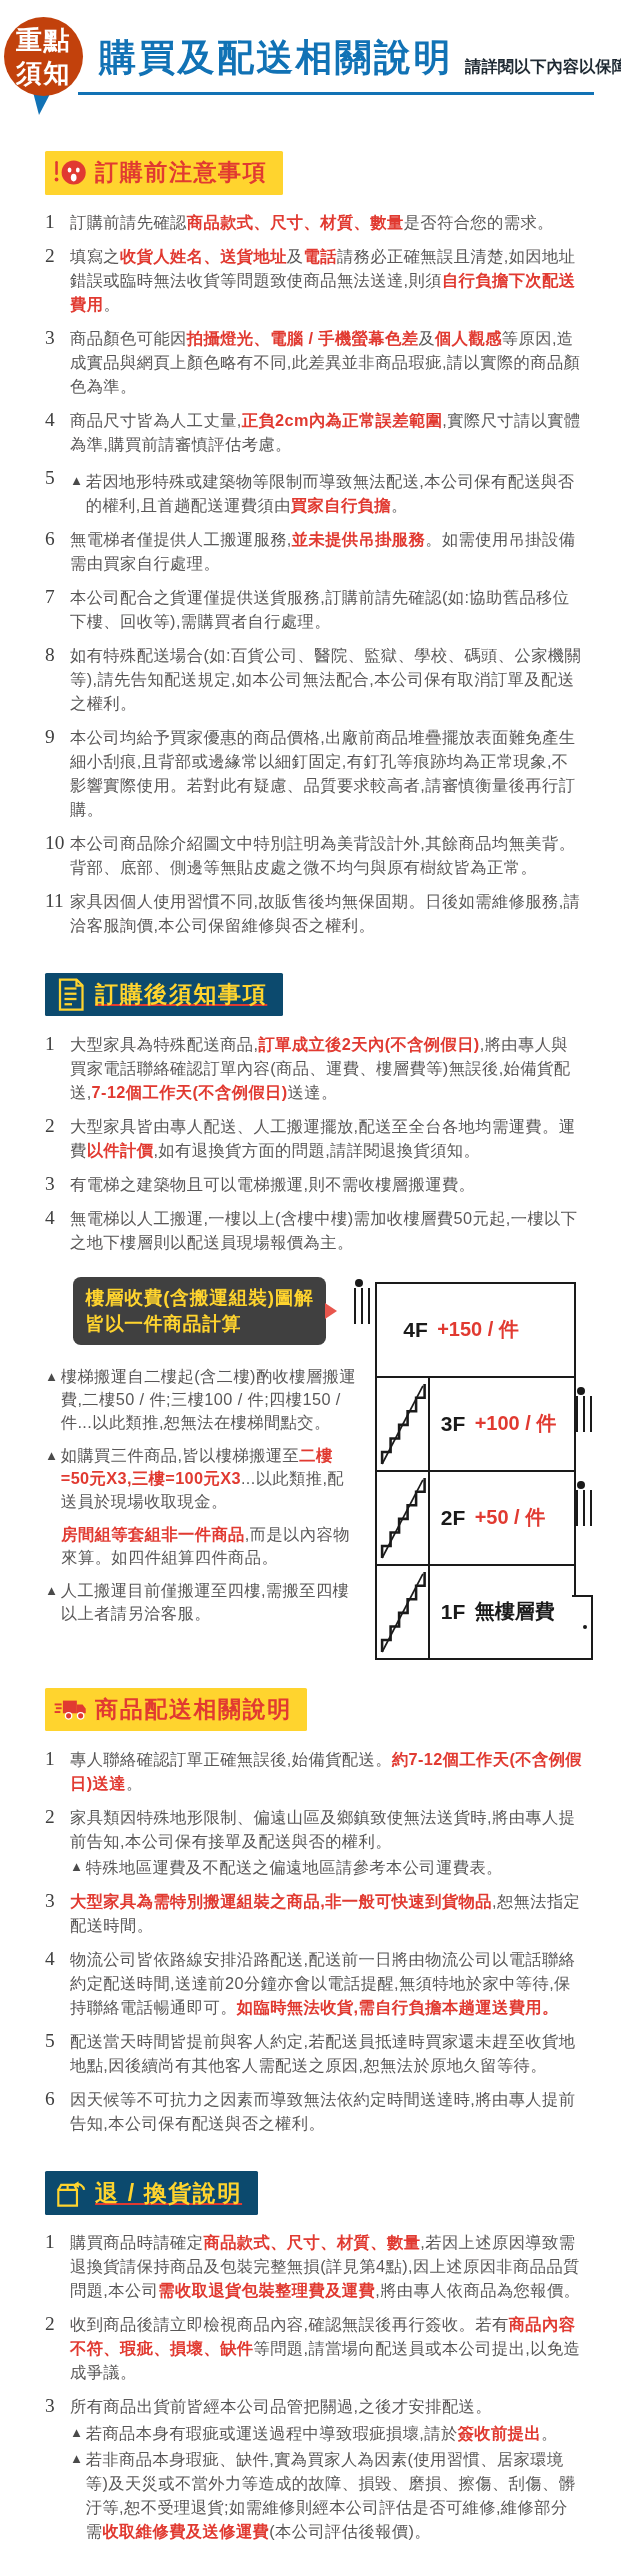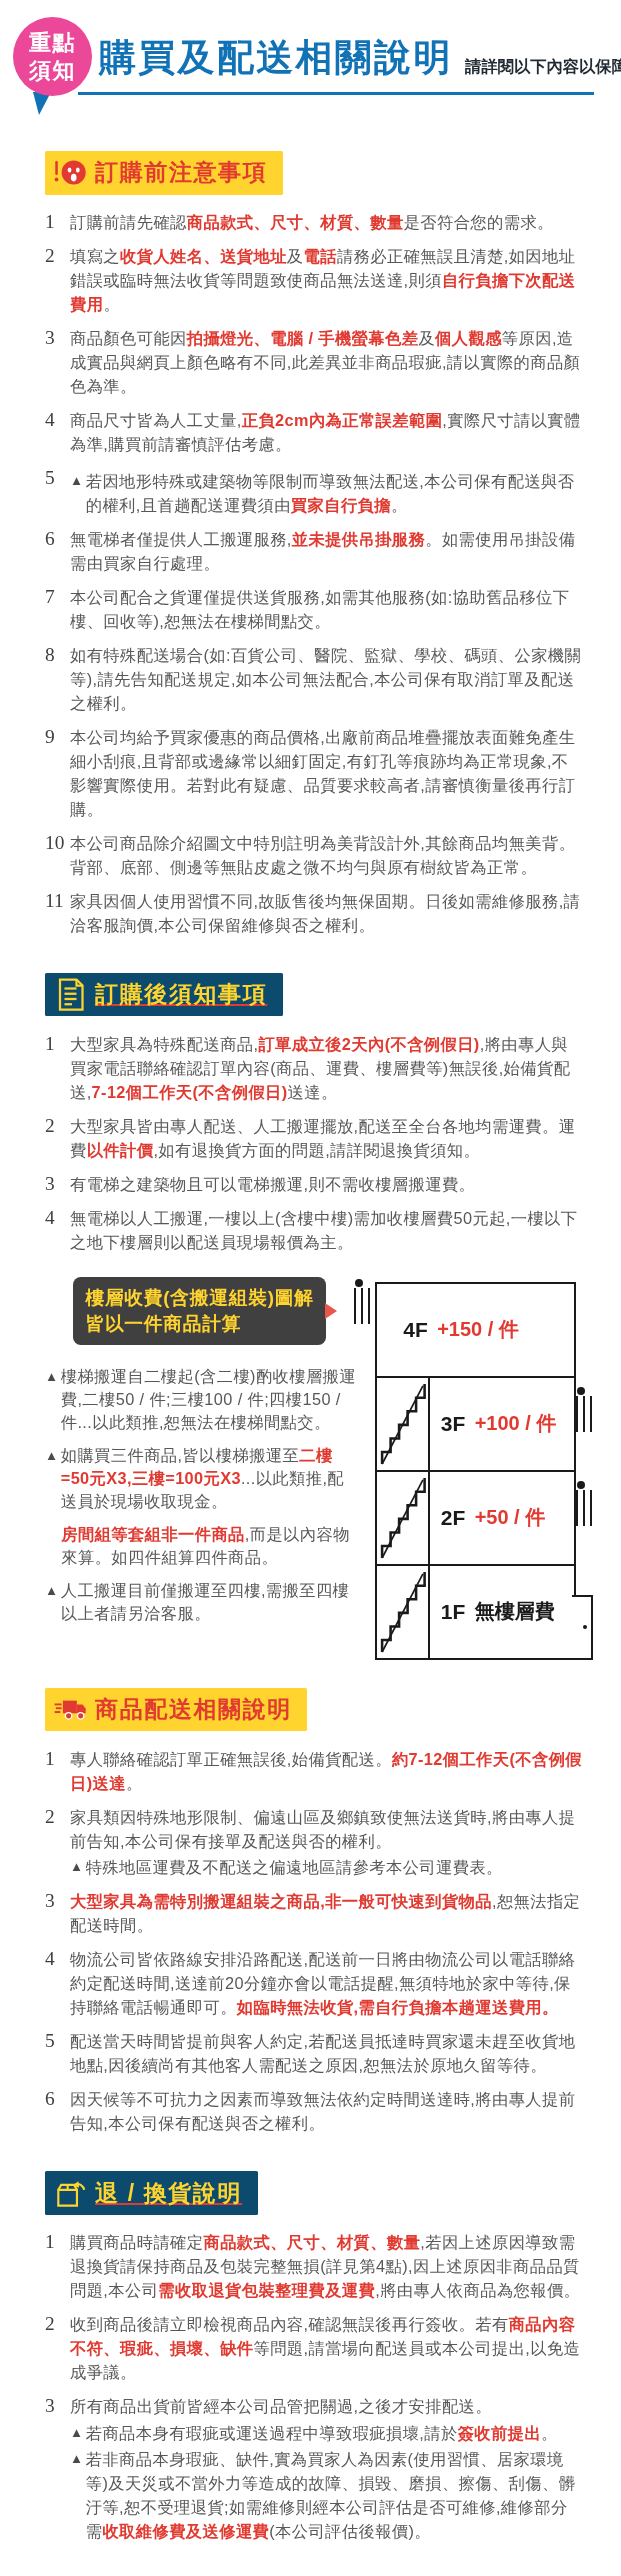--- a/index.html
+++ b/index.html
@@ -1,23 +1,23 @@
 <!DOCTYPE html>
 <html style="font-size:12.4px"><head>
 <meta charset="utf-8">
 <style>
   html,body{margin:0;padding:0;background:#ffffff;}
   body{width:622px;font-family:"Liberation Sans","DejaVu Sans",sans-serif;color:#595757;}
   .page{width:622px;overflow:hidden;background:#fff;}
 
   
   .top{position:relative;height:123px;}
-  .badge{position:absolute;left:13px;top:17px;width:79px;height:79px;background:#ec4899;border-radius:50%;
+  .badge{position:absolute;left:4px;top:17px;width:79px;height:79px;background:#c2410c;border-radius:50%;
          color:#fff;display:flex;flex-direction:column;align-items:center;justify-content:center;
-         font-weight:bold;font-size:22px;line-height:1.25;letter-spacing:1.6px;z-index:2;}
+         font-weight:bold;font-size:26px;line-height:1.25;letter-spacing:1.6px;z-index:2;}
   .badge-tail{position:absolute;left:33px;top:92px;width:0;height:0;
          border-left:6.2px solid transparent;border-right:12.4px solid transparent;border-top:23px solid #1172b5;}
   .top-row{padding:33px 0 0 99px;display:flex;align-items:flex-end;gap:12.4px;}
   .main-title{color:#1172b5;font-size:37px;font-weight:bold;letter-spacing:2.3px;white-space:nowrap;}
   .sub-title{color:#1f2a33;font-size:16.3px;font-weight:bold;padding-bottom:5.4px;white-space:nowrap;}
   .top-line{margin:9.3px 0 0 78px;width:516px;height:3.1px;background:#1172b5;}
 
   
   .sec{margin-top:28px;padding:0 40px 0 45px;}
   .sec-head{display:inline-flex;align-items:center;gap:7.8px;padding:5.4px 15.5px 5.4px 9.3px;border-radius:1.6px;text-align:right;}
@@ -119,21 +119,21 @@
                 <span class="tri">▲</span>
                 <span class="subtxt"><span class="">若因地形特殊或建築物等限制而導致無法配送,本公司保有配送與否的權利,且首趟配送運費須由</span><span class="red">買家自行負擔</span><span class="">。</span></span>
               </div></div>
           </div>
           <div class="item">
             <span class="num">6</span>
             <div class="txt"><span class="">無電梯者僅提供人工搬運服務,</span><span class="red">並未提供吊掛服務</span><span class="">。如需使用吊掛設備需由買家自行處理。</span></div>
           </div>
           <div class="item">
             <span class="num">7</span>
-            <div class="txt"><span class="">本公司配合之貨運僅提供送貨服務,如需其他服務(如:協助舊品移位下樓、回收等),恕無法在樓梯間點交。</span></div>
+            <div class="txt"><span class="">本公司配合之貨運僅提供送貨服務,訂購前請先確認(如:協助舊品移位下樓、回收等),需購買者自行處理。</span></div>
           </div>
           <div class="item">
             <span class="num">8</span>
             <div class="txt"><span class="">如有特殊配送場合(如:百貨公司、醫院、監獄、學校、碼頭、公家機關等),請先告知配送規定,如本公司無法配合,本公司保有取消訂單及配送之權利。</span></div>
           </div>
           <div class="item">
             <span class="num">9</span>
             <div class="txt"><span class="">本公司均給予買家優惠的商品價格,出廠前商品堆疊擺放表面難免產生細小刮痕,且背部或邊緣常以細釘固定,有釘孔等痕跡均為正常現象,不影響實際使用。若對此有疑慮、品質要求較高者,請審慎衡量後再行訂購。</span></div>
           </div>
           <div class="item">

